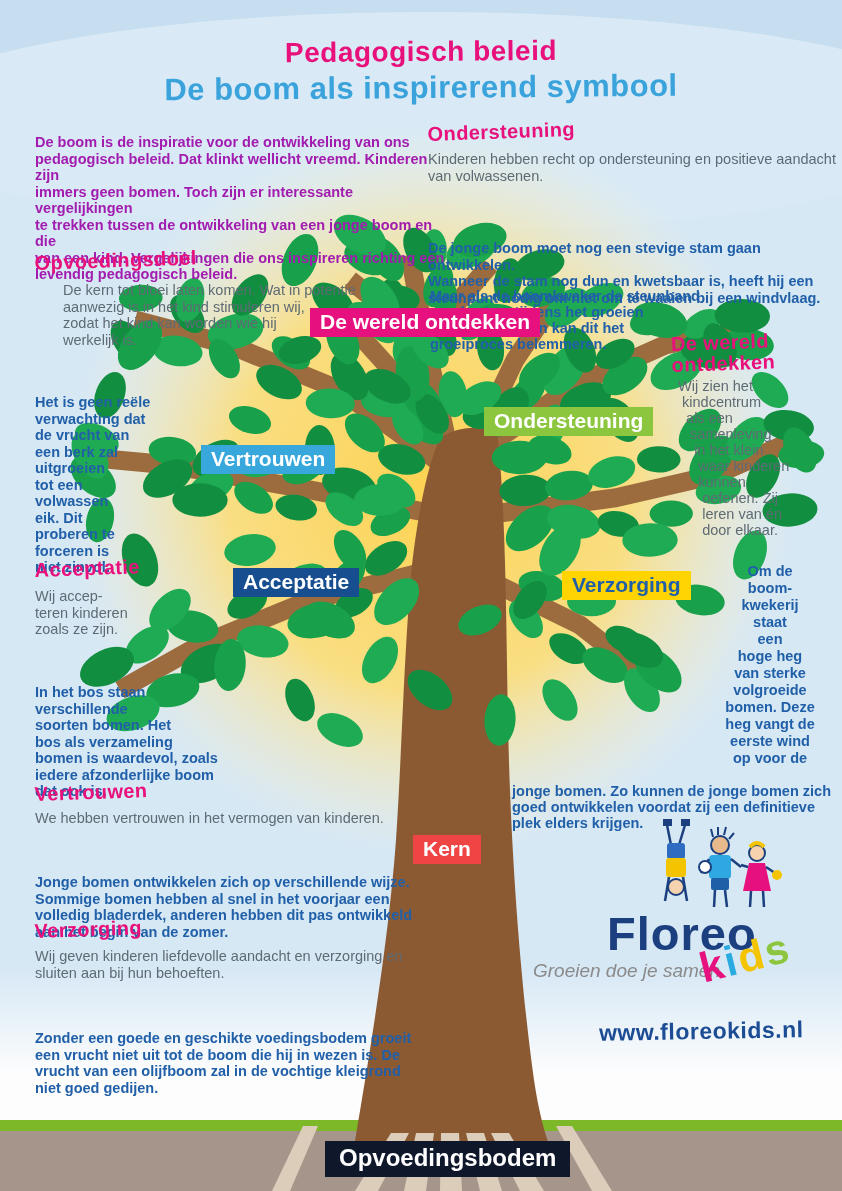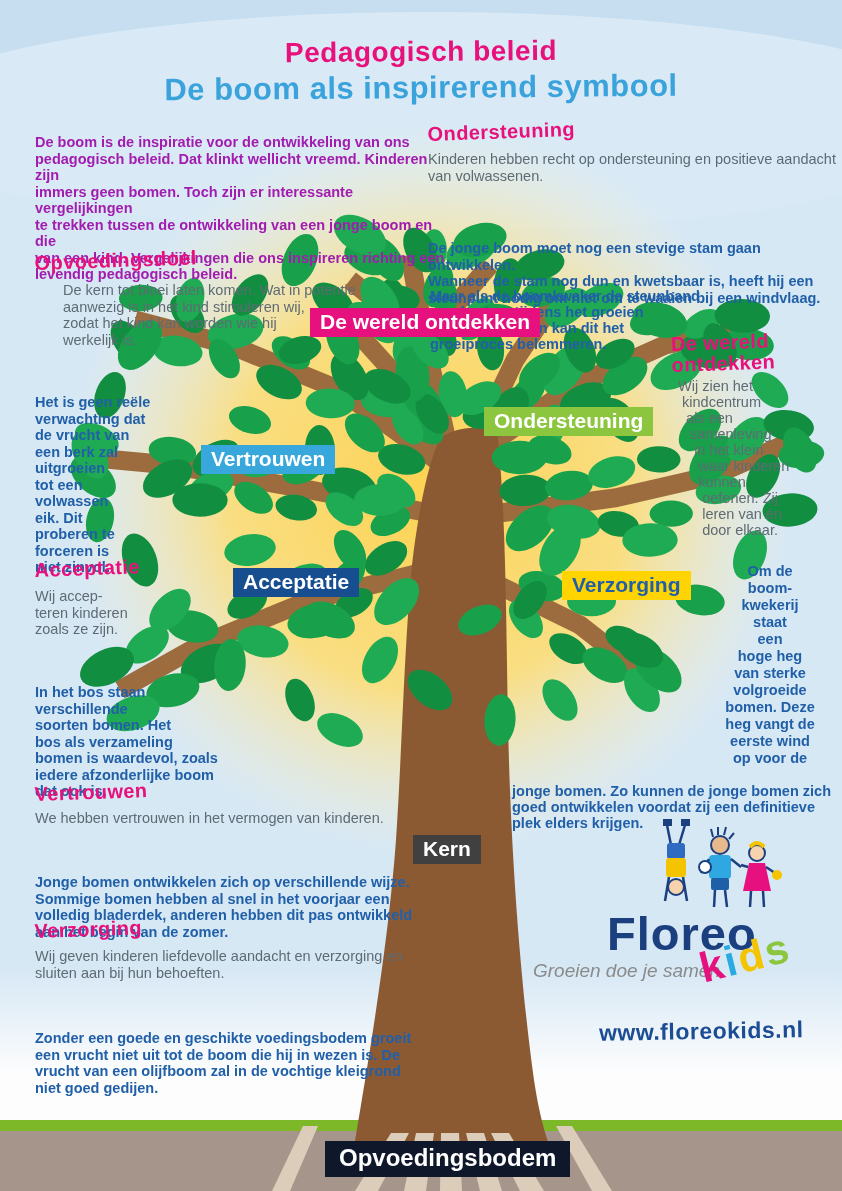--- a/index.html
+++ b/index.html
@@ -25,21 +25,21 @@
   .bold-intro { font-weight:700; color:#a21caf; }
   .blue { font-weight:700; color:#2160A8;margin-top:36px; }
   .h-pink { font-size:20px; font-weight:700; color:#E8117C; letter-spacing:.4px; transform:rotate(-2deg); transform-origin:left bottom; white-space:pre-line; line-height:21px; }
 
   .badge { position:absolute; z-index:4; font-weight:700; font-size:21px; color:#FFFFFF; padding:2px 10px 3px; white-space:nowrap; }
   .b-wereld { left:310px; top:308px; background:#E6117E; }
   .b-onder  { left:484px; top:407px; background:#8CC63E; }
   .b-vertr  { left:201px; top:445px; background:#38A8DC; }
   .b-accep  { left:233px; top:568px; background:#174E8F; }
   .b-verz   { left:562px; top:571px; background:#FFD400; color:#2160A8; }
-  .b-kern   { left:413px; top:835px; background:#404040; }
+  .b-kern   { left:413px; top:835px; background:#ef4444; }
   .b-bodem  { left:325px; top:1141px; background:#0f172a; font-size:24px; padding:3px 14px 5px; }
 
   .pre-wrap { white-space:pre-wrap; }
   .stair-center { text-align:center; }
   .align-right { text-align:left; }
 
   .brand-floreo { left:607px; top:906px; font-size:47px; font-weight:700; color:#1B3F7F; letter-spacing:1px; z-index:4; }
   .brand-kids { left:699px; top:934px; font-size:42px; font-weight:700; transform:rotate(-14deg); letter-spacing:2px; z-index:5; }
   .brand-kids .k1{color:#E6117E;} .brand-kids .k2{color:#29ABE2;} .brand-kids .k3{color:#F5C400;} .brand-kids .k4{color:#8CC63E;}
   .tagline { left:533px; top:960px; font-size:19px; color:#8A8A8A; font-style:italic; z-index:4; }

